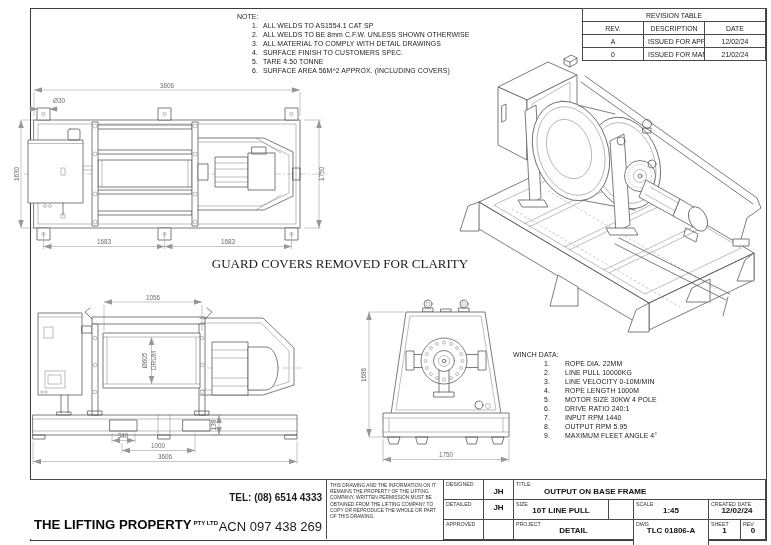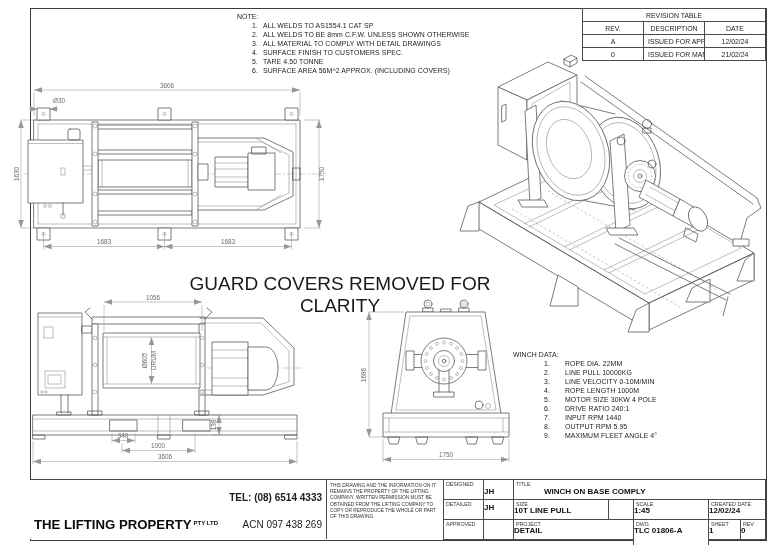--- a/index.html
+++ b/index.html
@@ -10,45 +10,45 @@
   .txtblock{font-size:6.9px;line-height:9px;color:#222;letter-spacing:.1px;}
   .txtblock .ttl{margin-bottom:0;}
   .txtblock .itm{display:flex;}
   #note-block{left:237px;top:12px;width:270px;}
   #note-block .itm{margin-left:15px;}
   #note-block .num{width:11px;flex:none;}
   #winch-data{left:513px;top:350px;width:250px;}
   #winch-data .itm{margin-left:31px;}
   #winch-data .num{width:21px;flex:none;}
   
-  #guard-note{left:178px;top:273px;width:324px;text-align:center;font-size:19px;color:#1a1a1a;}
+  #guard-note{left:178px;top:256px;width:324px;text-align:center;font-size:13px;color:#1a1a1a;font-family:Liberation Serif, serif;}
   
   #rev-table{left:582px;top:8px;width:184px;border-collapse:collapse;table-layout:fixed;}
   #rev-table td{border:1px solid #4a4a4a;font-size:6.9px;padding:1px 2px;height:10px;color:#222;text-align:center;white-space:nowrap;overflow:hidden;}
   #rev-table td.desc{text-align:left;padding-left:4px;}
   #rev-table td.head{text-align:center;}
   
   svg{position:absolute;overflow:visible;}
   svg .g{stroke:#5c5c5c;fill:none;stroke-width:.8;stroke-linejoin:round;stroke-linecap:round;}
   svg .gf{stroke:#5c5c5c;fill:#fff;stroke-width:.8;stroke-linejoin:round;}
   svg .thin{stroke:#6e6e6e;fill:none;stroke-width:.45;}
   svg .dim{stroke:#979797;stroke-width:.55;fill:none;}
   svg .cl{stroke:#9c9c9c;stroke-width:.5;stroke-dasharray:7 2 1.5 2;fill:none;}
   svg .dash{stroke:#8e8e8e;stroke-width:.5;stroke-dasharray:2.5 2.2;fill:none;}
   svg text.dt{fill:#6c6c6c;font-family:"Liberation Sans",sans-serif;font-size:6.4px;text-anchor:middle;stroke:none;}
   
   .tcell{position:absolute;border:1px solid #4a4a4a;box-sizing:border-box;background:#fff;}
   .tcell .lbl{position:absolute;left:2px;top:1px;font-size:5.3px;color:#333;}
-  .tcell .val{position:absolute;left:0;right:0;top:6px;font-size:8px;font-weight:bold;color:#111;white-space:nowrap;}
+  .tcell .val{position:absolute;left:0;right:0;top:6px;text-align:center;font-size:8px;font-weight:bold;color:#111;white-space:nowrap;}
   #logo-cell{left:30px;top:479px;width:297px;height:60px;border:none;border-top:1px solid #4a4a4a;}
   #tlc-logo{left:48px;top:-4px;width:170px;text-align:center;font-size:44px;font-weight:bold;letter-spacing:1px;color:#0a0a0a;position:absolute;}
   #company-name{left:4px;top:37px;position:absolute;font-size:13.2px;font-weight:bold;white-space:nowrap;color:#0a0a0a;}
   #company-suffix{font-size:6px;vertical-align:4px;margin-left:2px;}
   #tel{position:absolute;left:170px;top:12px;width:122px;text-align:right;font-size:10px;font-weight:bold;}
-  #acn{position:absolute;left:170px;top:39px;width:122px;text-align:right;font-size:10px;}
+  #acn{position:absolute;left:170px;top:39px;width:122px;text-align:right;font-size:13px;}
   #disclaimer-cell{left:326px;top:479px;width:118px;height:60px;padding:3px 2px 0 3px;font-size:4.8px;line-height:6.2px;color:#333;border-top:1px solid #4a4a4a;border-left:1px solid #4a4a4a;border-right:1px solid #4a4a4a;box-sizing:border-box;}
 </style>
 </head>
 <body>
 
 <div id="border-frame" class="abs"></div>
 
 <div id="note-block" class="abs txtblock">
   <div class="ttl">NOTE:</div>
   <div class="itm">
@@ -482,21 +482,21 @@
 <div id="disclaimer-cell" class="abs">THIS DRAWING AND THE INFORMATION ON IT REMAINS THE PROPERTY OF THE LIFTING COMPANY. WRITTEN PERMISSION MUST BE OBTAINED FROM THE LIFTING COMPANY TO COPY OR REPRODUCE THE WHOLE OR PART OF THIS DRAWING.</div>
 
 <div class="tcell" style="left:443px;top:479px;width:41px;height:21px">
   <span class="lbl">DESIGNED</span>
 </div>
 <div class="tcell" style="left:483px;top:479px;width:31px;height:21px">
   <span class="val" style="top:7px">JH</span>
 </div>
 <div class="tcell" style="left:513px;top:479px;width:253px;height:21px">
   <span class="lbl">TITLE</span>
-  <span class="val" style="left:30px;right:auto;top:7px">WINCH ON BASE COMPLY</span>
+  <span class="val" style="left:30px;right:auto;top:7px">OUTPUT ON BASE FRAME</span>
 </div>
 
 <div class="tcell" style="left:443px;top:499px;width:41px;height:21px">
   <span class="lbl">DETAILED</span>
 </div>
 <div class="tcell" style="left:483px;top:499px;width:31px;height:21px">
   <span class="val" style="top:3px">JH</span>
 </div>
 <div class="tcell" style="left:513px;top:499px;width:96px;height:21px">
   <span class="lbl">SIZE</span>

